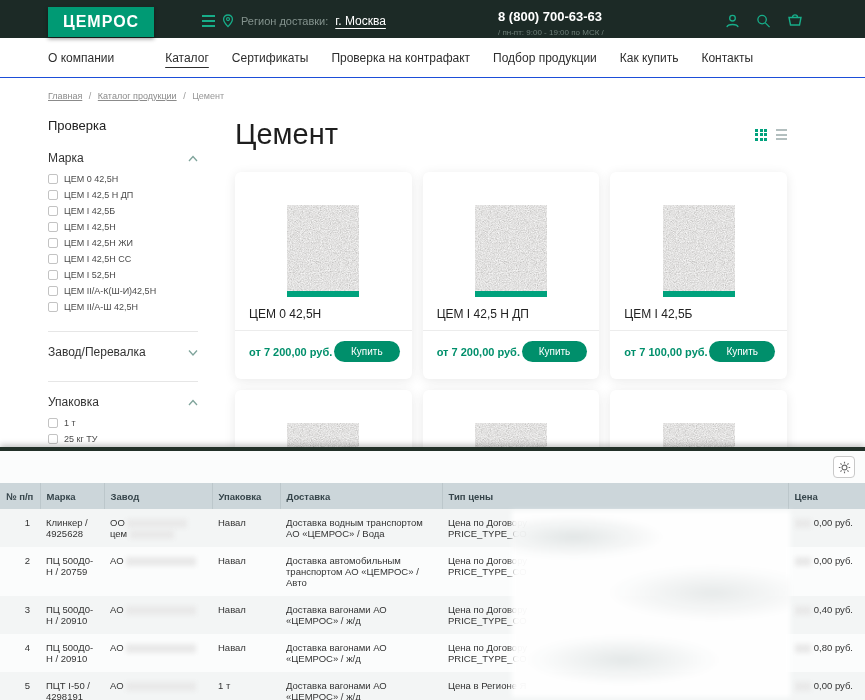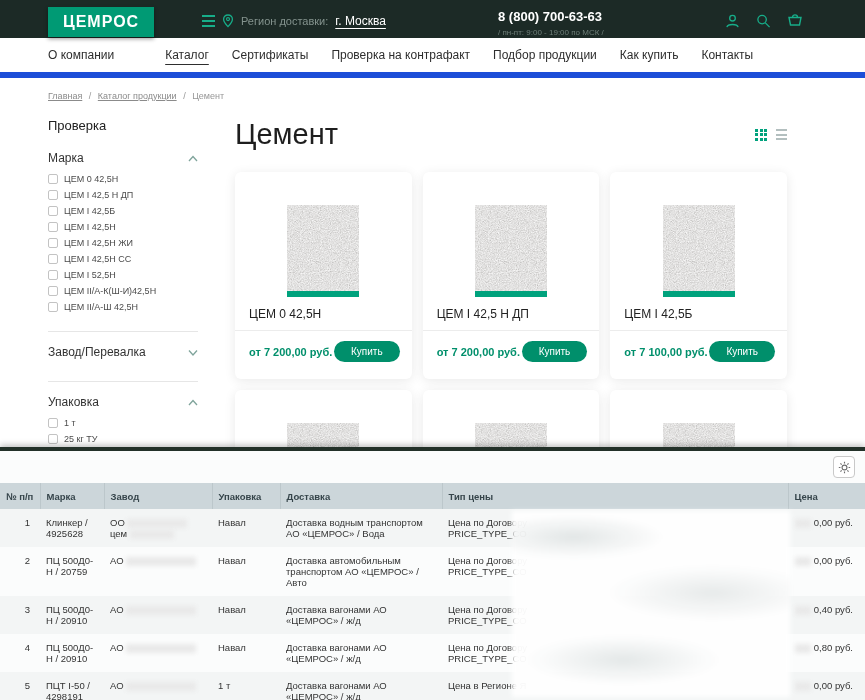--- a/index.html
+++ b/index.html
@@ -17,21 +17,21 @@
   .region-label { color:#84938e; font-size:11px; }
   .region-value { color:#fff; font-size:12px; text-decoration:underline; text-underline-offset:3px; cursor:pointer; }
   .hdr-phone { position:absolute; left:498px; top:9px; }
   .phone-num { color:#fff; font-size:13px; font-weight:bold; }
   .phone-hours { color:#6e7e78; font-size:8px; margin-top:4px; }
   .hdr-icons { position:absolute; right:62px; top:13px; display:flex; gap:16px; }
   .hdr-icons svg { cursor:pointer; }
 
   
   .main-nav { height:40px; display:flex; align-items:center; gap:23px; padding-left:48px;
-    background:#fff; border-bottom:6px solid #1d4ed8; }
+    background:#fff; border-bottom:1px solid #1d4ed8; }
   .main-nav a { font-size:12px; color:#2e2e2e; text-decoration:none; cursor:pointer; }
   .main-nav a.active { text-decoration:underline; text-underline-offset:5px;margin-left:28px; }
 
   
   .breadcrumb { padding:13px 0 0 48px; font-size:9px; color:#979797; }
   .breadcrumb a { color:#8b8b8b; text-decoration:underline; cursor:pointer; }
   .breadcrumb .sep { margin:0 4px; }
 
   
   .sidebar { position:absolute; left:48px; top:118px; width:150px; }

